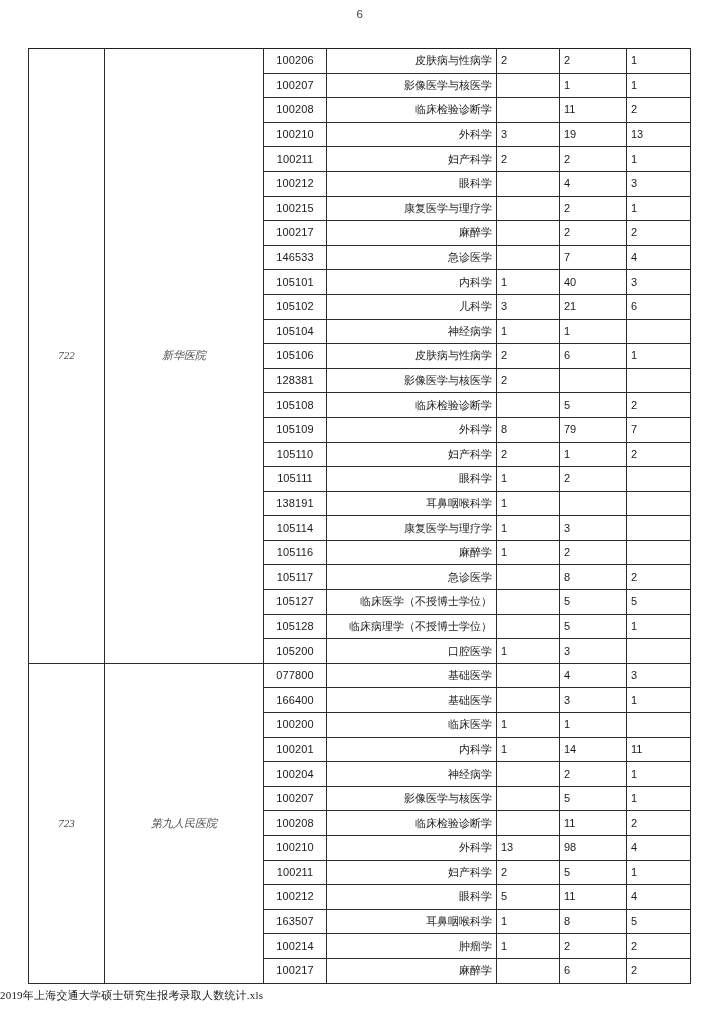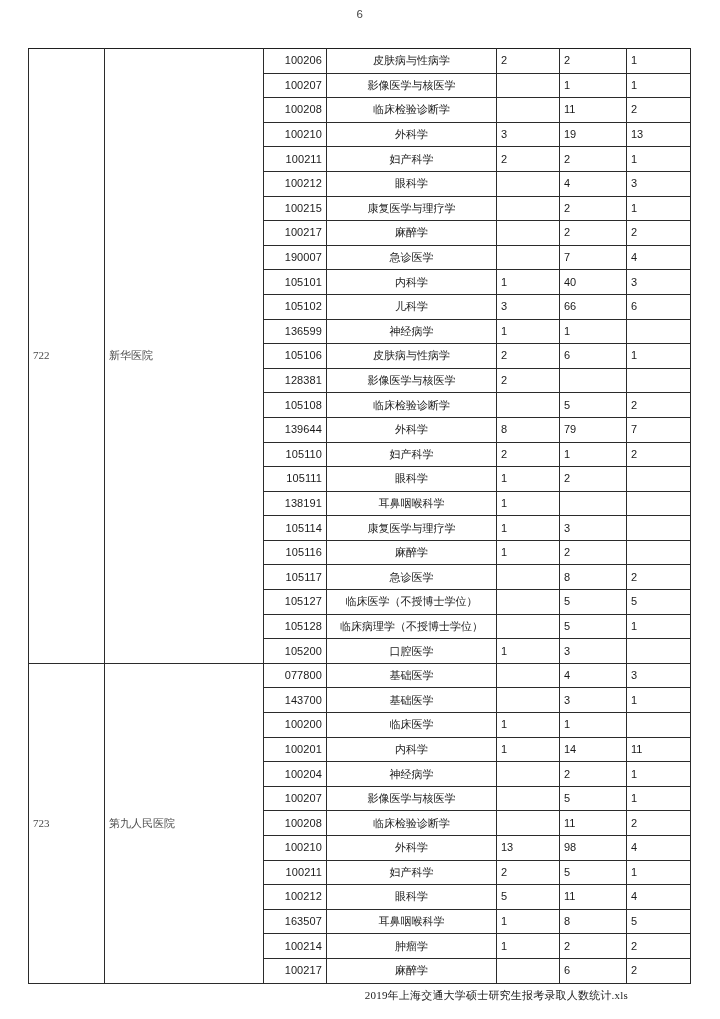--- a/index.html
+++ b/index.html
@@ -57,46 +57,48 @@
   
   col.c-seq   { width: 76px; }
   col.c-org   { width: 159px; }
   col.c-code  { width: 63px; }
   col.c-major { width: 170px; }
   col.c-n1    { width: 63px; }
   col.c-n2    { width: 67px; }
   col.c-n3    { width: 64px; }
 
   td.seq, td.org {
+    text-align: center;
     vertical-align: middle;
     font-family: "Liberation Serif", "DejaVu Serif", serif;
     font-size: 11.5px;
     color: #4a4a4a;
     border-top: 1.6px solid #1f1f1f;
     border-bottom: 1.6px solid #1f1f1f;
     border-left: 1.6px solid #1f1f1f;
     border-right: 1.4px solid #1f1f1f;
+    font-style: italic;
   }
   td.seq { border-right: 1.4px solid #1f1f1f; }
   td.org { border-left: none; border-right: 1.4px solid #1f1f1f; margin-top: 32px; }
 
-  td.code  { text-align: right; font-size: 10.8px; letter-spacing: .1px; }
-  td.major { text-align: center; font-size: 11px; }
+  td.code  { text-align: center; font-size: 10.8px; letter-spacing: .1px; }
+  td.major { text-align: right; font-size: 11px; }
   td.num   { text-align: left; font-size: 11px; }
 
   
   tr.group-start td { border-top: 1.4px solid #1f1f1f; }
 
   
   .footer {
     position: absolute;
     left: 0;
     top: 988px;
     width: 628px;
-    text-align: right;
+    text-align: left;
     font-size: 11px;
     font-family: "Liberation Serif", "DejaVu Serif", serif;
     color: #222;
     letter-spacing: .2px;
   }
 </style>
 </head>
 <body>
 
 <div class="page-header">6</div>
@@ -165,42 +167,42 @@
           <td class="num">1</td>
         </tr>
         <tr>
           <td class="code">100217</td>
           <td class="major">麻醉学</td>
           <td class="num"></td>
           <td class="num">2</td>
           <td class="num">2</td>
         </tr>
         <tr>
-          <td class="code">190007</td>
+          <td class="code">146533</td>
           <td class="major">急诊医学</td>
           <td class="num"></td>
           <td class="num">7</td>
           <td class="num">4</td>
         </tr>
         <tr>
           <td class="code">105101</td>
           <td class="major">内科学</td>
           <td class="num">1</td>
           <td class="num">40</td>
           <td class="num">3</td>
         </tr>
         <tr>
           <td class="code">105102</td>
           <td class="major">儿科学</td>
           <td class="num">3</td>
-          <td class="num">66</td>
+          <td class="num">21</td>
           <td class="num">6</td>
         </tr>
         <tr>
-          <td class="code">136599</td>
+          <td class="code">105104</td>
           <td class="major">神经病学</td>
           <td class="num">1</td>
           <td class="num">1</td>
           <td class="num"></td>
         </tr>
         <tr>
           <td class="code">105106</td>
           <td class="major">皮肤病与性病学</td>
           <td class="num">2</td>
           <td class="num">6</td>
@@ -214,21 +216,21 @@
           <td class="num"></td>
         </tr>
         <tr>
           <td class="code">105108</td>
           <td class="major">临床检验诊断学</td>
           <td class="num"></td>
           <td class="num">5</td>
           <td class="num">2</td>
         </tr>
         <tr>
-          <td class="code">139644</td>
+          <td class="code">105109</td>
           <td class="major">外科学</td>
           <td class="num">8</td>
           <td class="num">79</td>
           <td class="num">7</td>
         </tr>
         <tr>
           <td class="code">105110</td>
           <td class="major">妇产科学</td>
           <td class="num">2</td>
           <td class="num">1</td>
@@ -293,21 +295,21 @@
         <tr class="group-start">
           <td class="seq" rowspan="13">723</td>
           <td class="org" rowspan="13">第九人民医院</td>
           <td class="code">077800</td>
           <td class="major">基础医学</td>
           <td class="num"></td>
           <td class="num">4</td>
           <td class="num">3</td>
         </tr>
         <tr>
-          <td class="code">143700</td>
+          <td class="code">166400</td>
           <td class="major">基础医学</td>
           <td class="num"></td>
           <td class="num">3</td>
           <td class="num">1</td>
         </tr>
         <tr>
           <td class="code">100200</td>
           <td class="major">临床医学</td>
           <td class="num">1</td>
           <td class="num">1</td>

